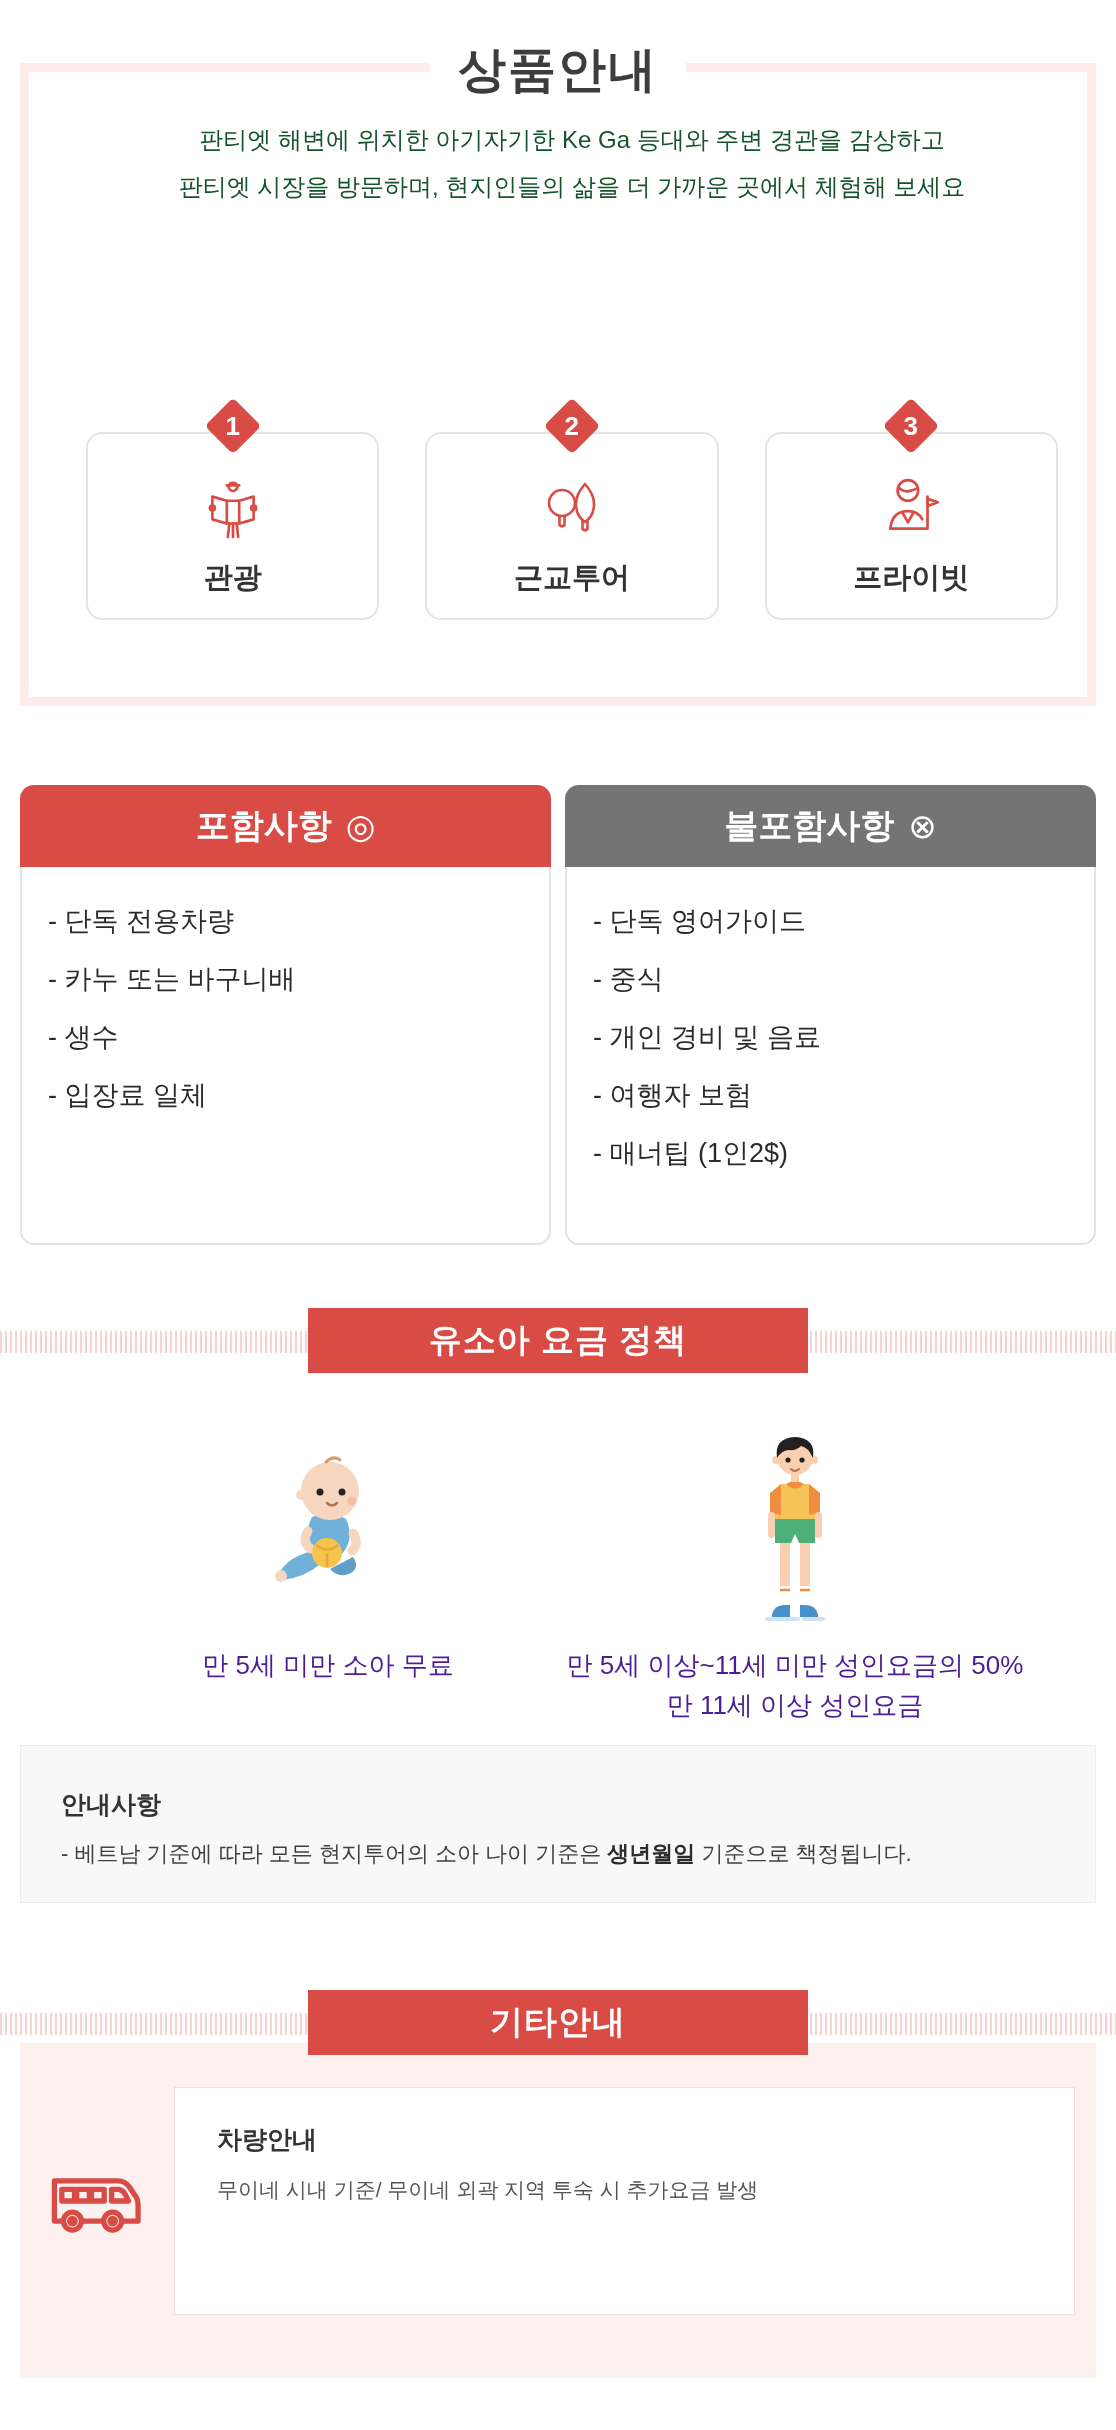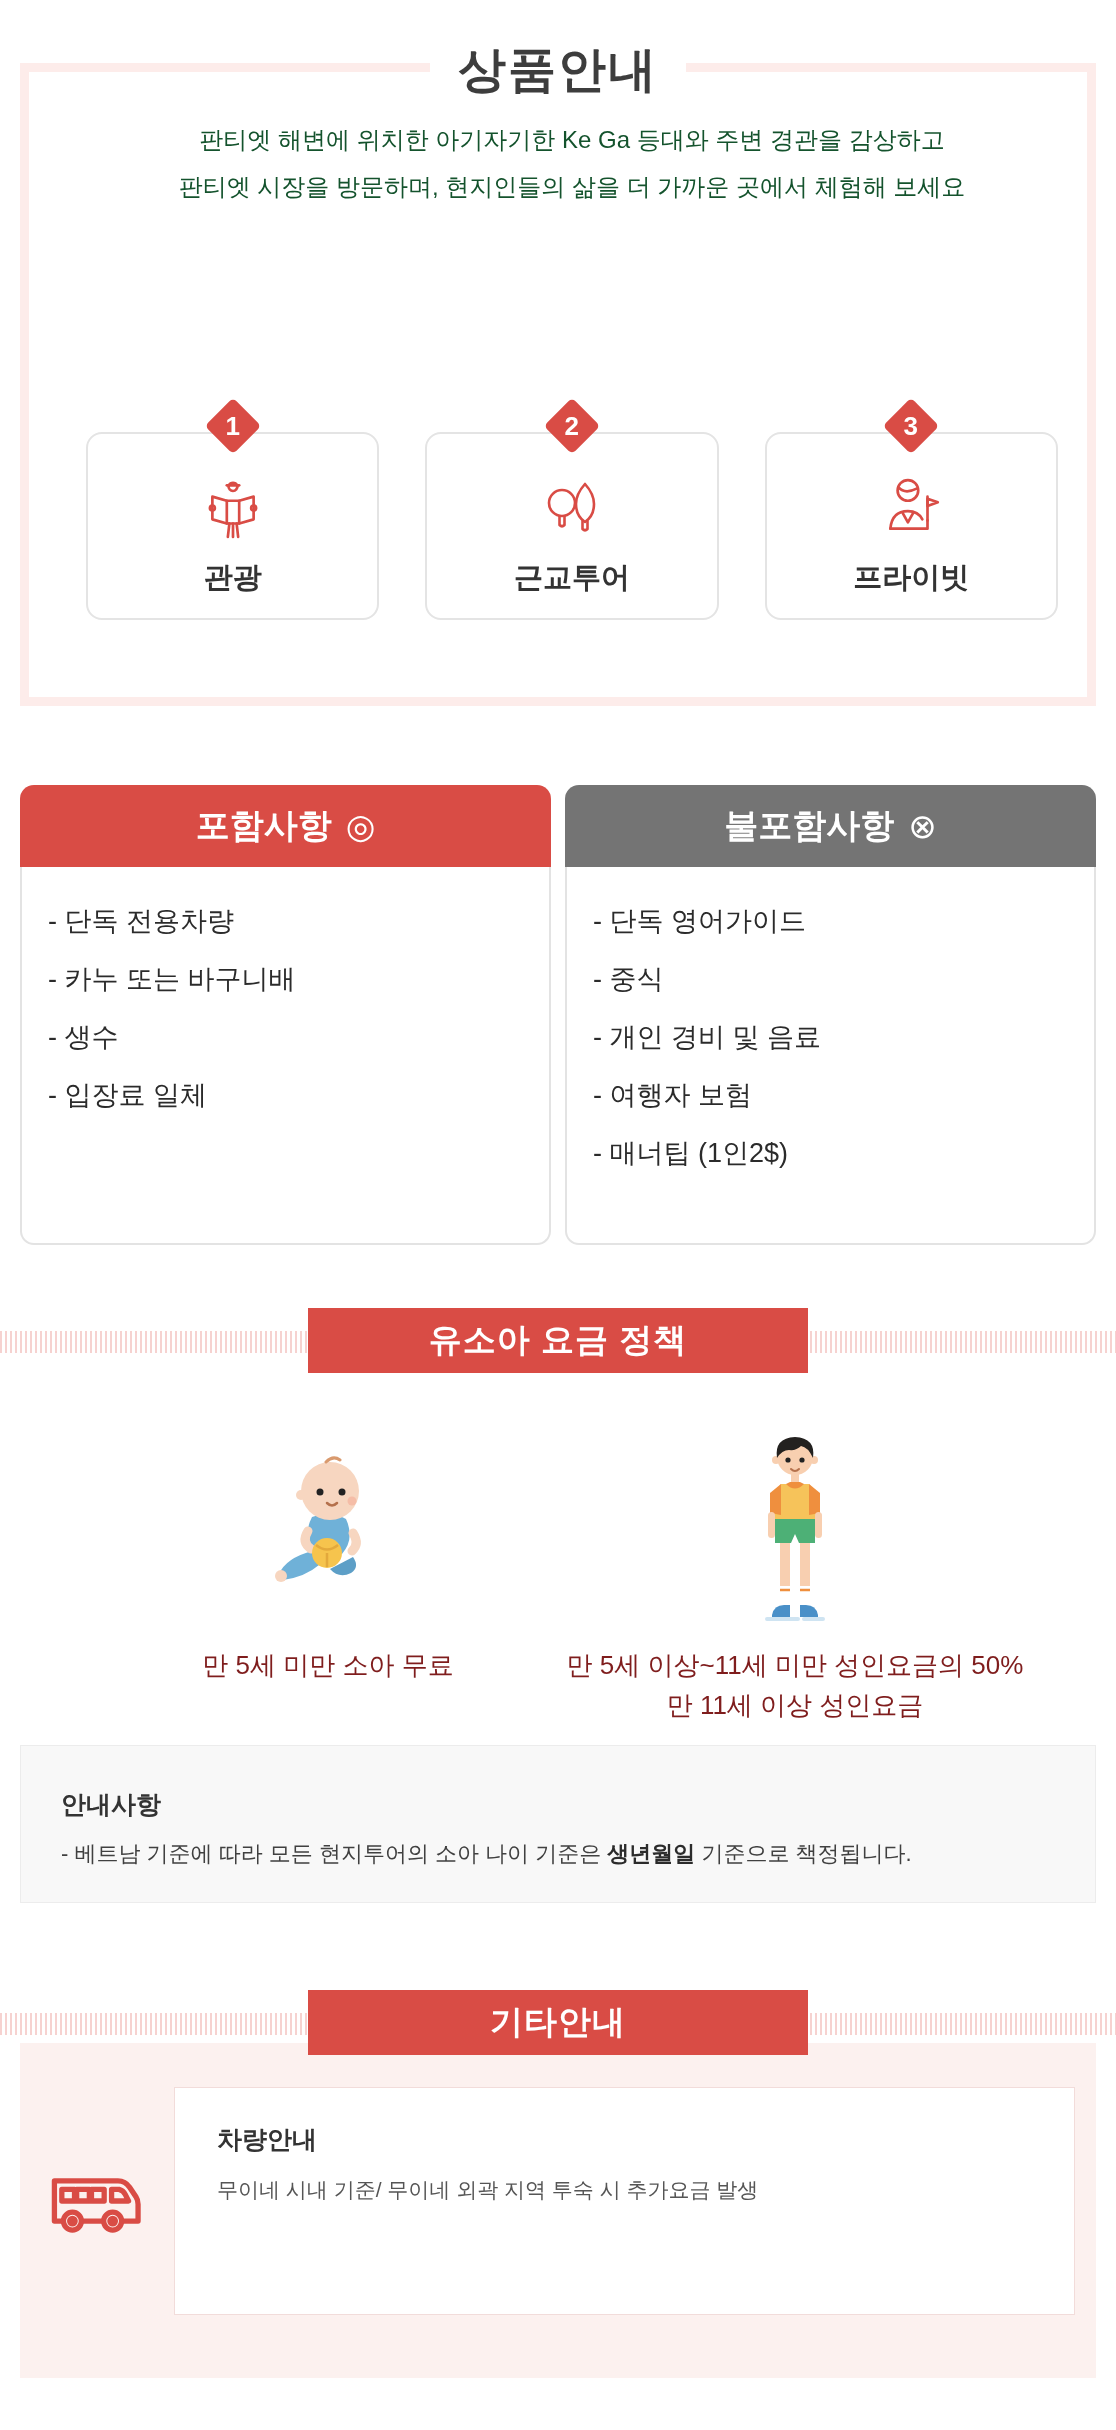--- a/index.html
+++ b/index.html
@@ -159,21 +159,21 @@
     height: 260px;
     display: flex;
     align-items: flex-end;
     justify-content: center;
   }
   .infant-svg { margin-bottom: 33px; }
   .figure-caption {
     margin-top: 12px;
     font-size: 26px;
     line-height: 40px;
-    color: #7f1d1d;
+    color: #4c1d95;
   }
 
   
   .notice-box {
     margin: 20px 20px 0;
     height: 158px;
     background: #f8f8f8;
     border: 1px solid #ececec;
     padding: 42px 0 0 40px;
   }

